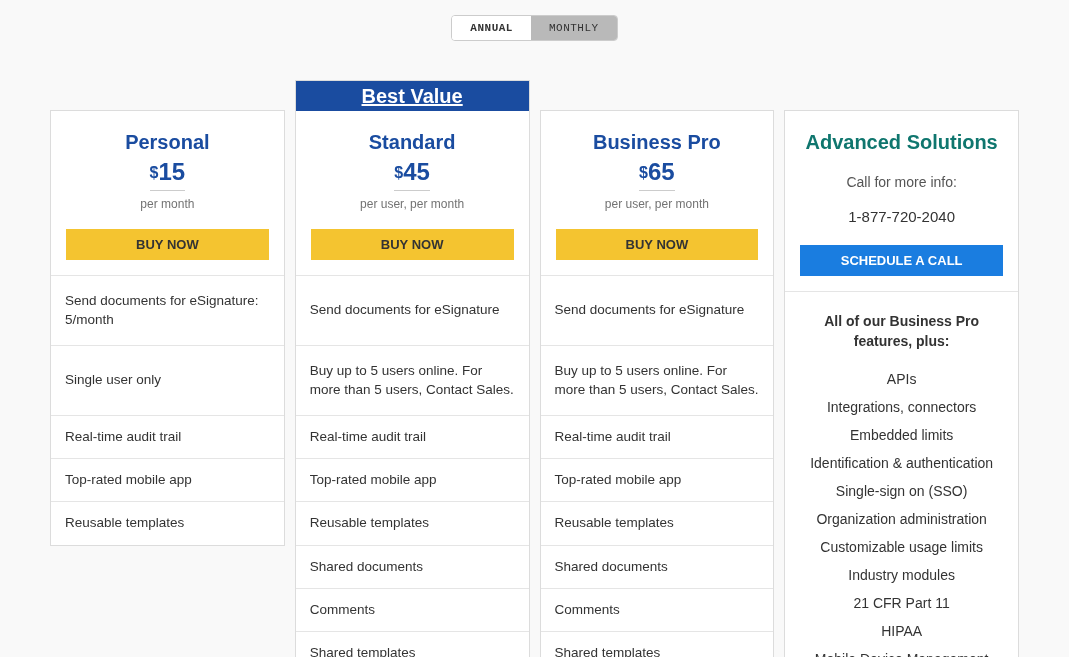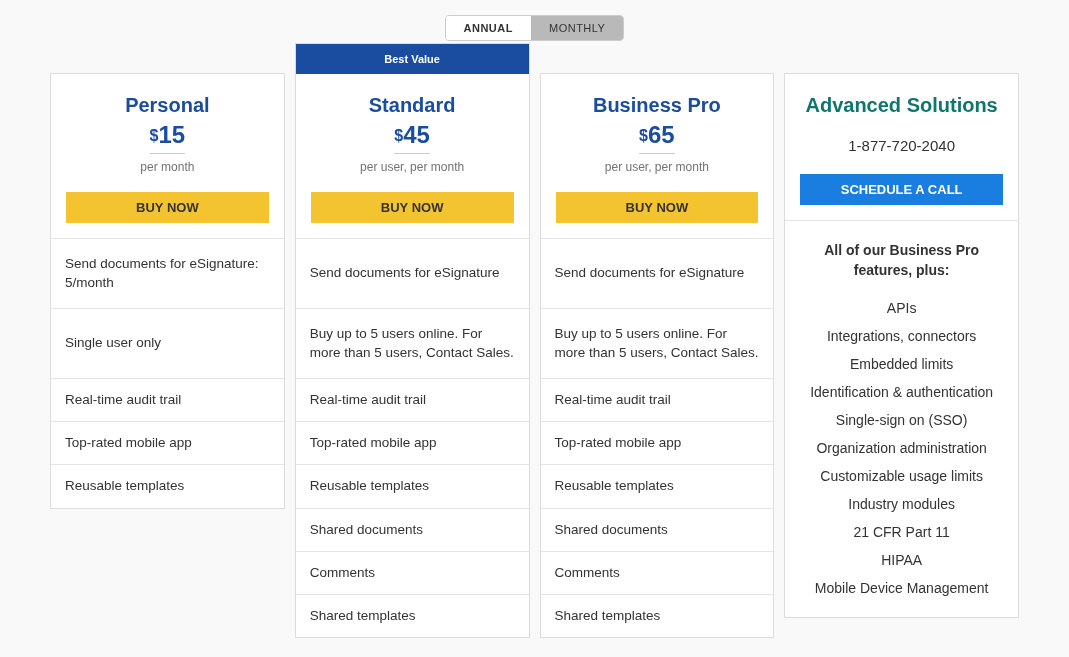--- a/index.html
+++ b/index.html
@@ -8,21 +8,22 @@
     background: #f9f9f9;
     color: #333;
     font-size: 14px;
   }
   .page {
     width: 1069px;
     padding: 15px 50px 0 50px;
   }
   .toggle-wrap {
     text-align: center;
-    margin-bottom: 32px;
+    margin-bottom: 69px;
+    font-family: Liberation Mono, monospace;
   }
   .toggle {
     display: inline-flex;
     border: 1px solid #ccc;
     border-radius: 4px;
     overflow: hidden;
     background: #fff;
   }
   .toggle button {
     border: none;
@@ -54,24 +55,25 @@
     border: 1px solid #dcdcdc;
   }
   .plan.featured {
     margin-top: -30px;
   }
   .badge {
     height: 30px;
     background: #1a4ca0;
     color: #fff;
     font-weight: 600;
-    font-size: 11px;
+    font-size: 20px;
     display: flex;
     align-items: center;
     justify-content: center;
+    text-decoration: underline;
   }
   .plan-head {
     padding: 20px 15px 15px 15px;
     text-align: center;
   }
   .plan-name {
     font-size: 20px;
     font-weight: 700;
     color: #1a4ca0;
     margin-bottom: 6px;
@@ -239,20 +241,21 @@
         <div class="feature">Shared documents</div>
         <div class="feature">Comments</div>
         <div class="feature">Shared templates</div>
 
       </div>
     </div>
 
     <div class="plan">
       <div class="plan-head">
         <div class="adv-name">Advanced Solutions</div>
+        <div class="call-info">Call for more info:</div>
         <div class="phone">1-877-720-2040</div>
         <button class="cta schedule">SCHEDULE A CALL</button>
       </div>
       <div class="adv-body">
         <div class="adv-lead">All of our Business Pro features, plus:</div>
         <div class="adv-feat">APIs</div>
         <div class="adv-feat">Integrations, connectors</div>
         <div class="adv-feat">Embedded limits</div>
         <div class="adv-feat">Identification &amp; authentication</div>
         <div class="adv-feat">Single-sign on (SSO)</div>

